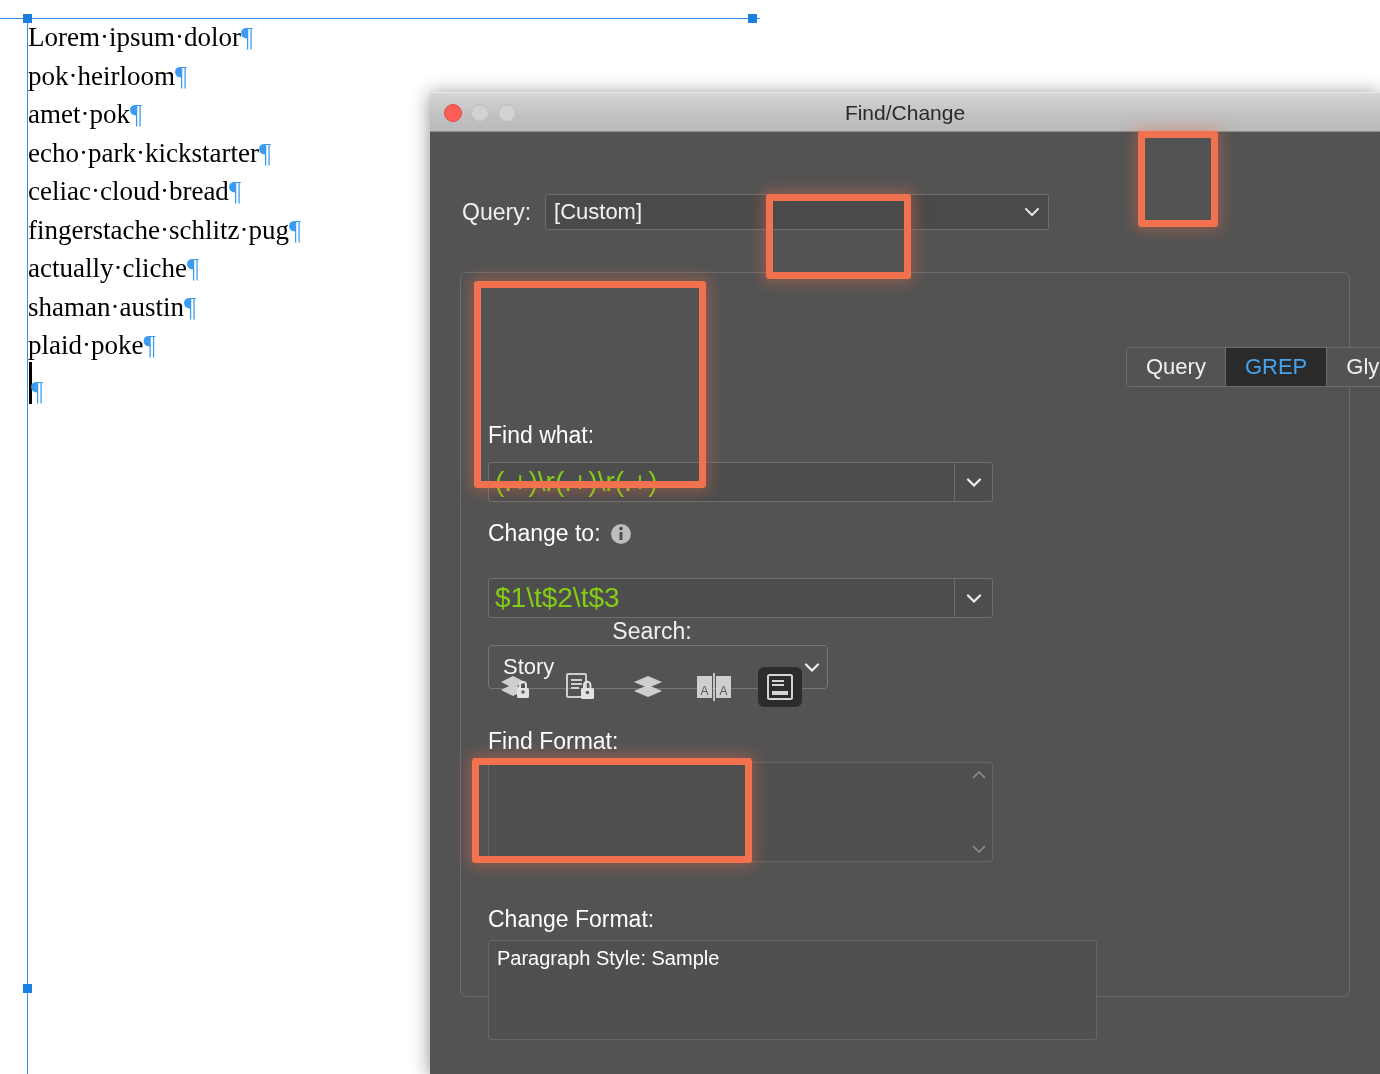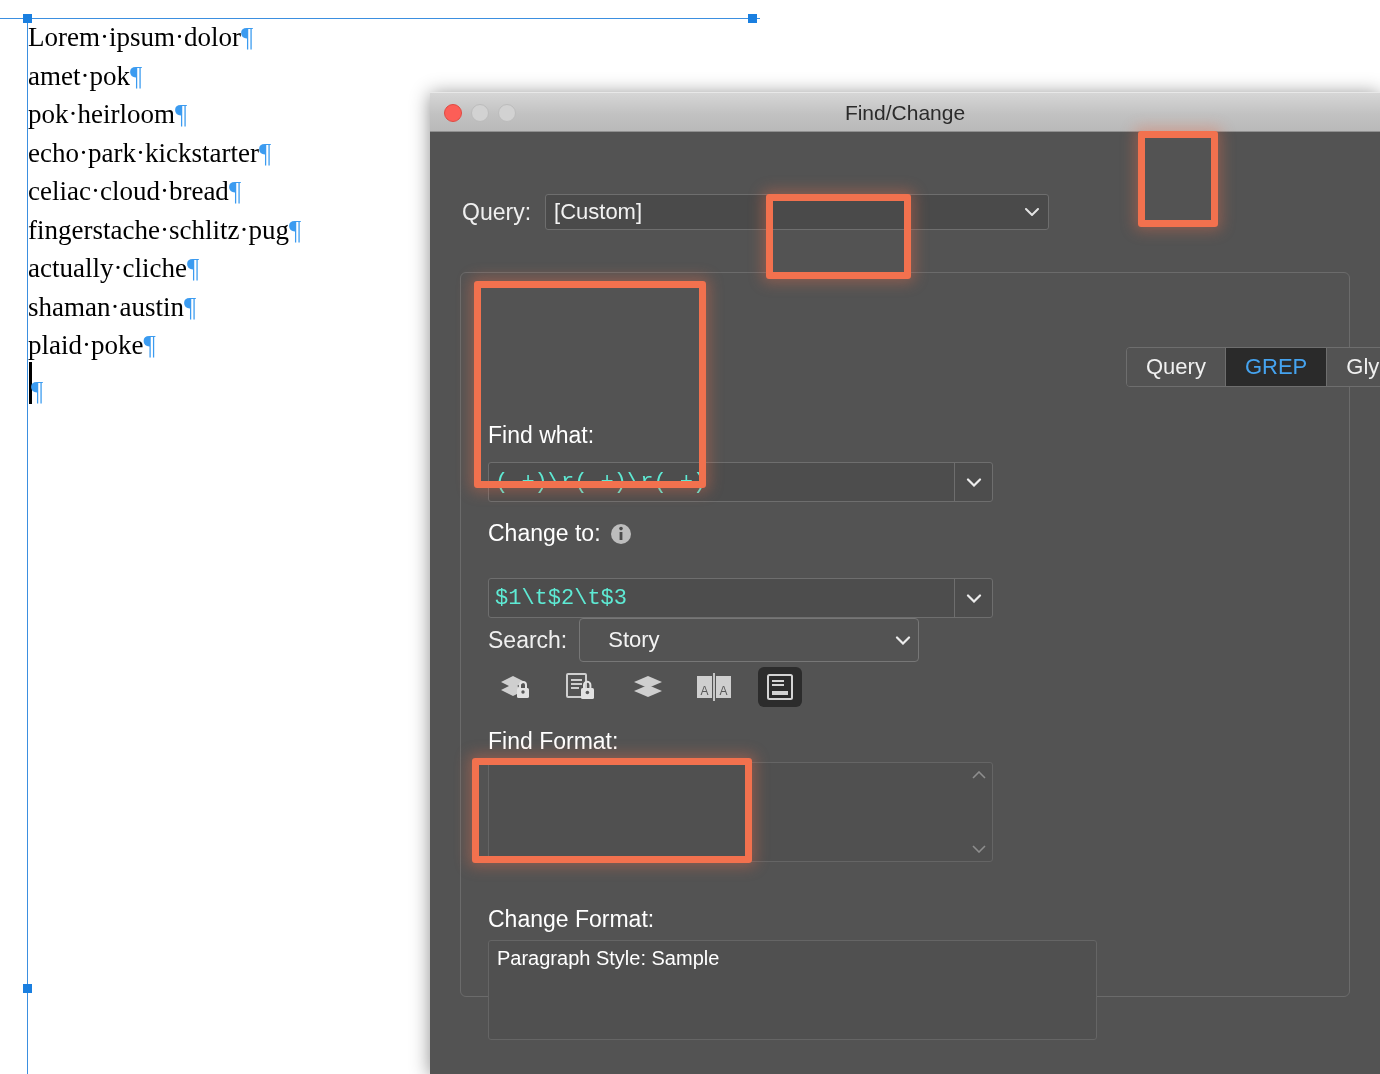--- a/index.html
+++ b/index.html
@@ -139,36 +139,36 @@
 
   .combo {
     width: 100%; height: 100%;
     background: #4d4d4d;
     border: 1px solid #6e6e6e;
     border-radius: 3px;
     display: flex; align-items: center;
     padding: 0 6px;
     position: relative;
   }
-  .combo .val { font-size: 22px; color: #5eead4; font-family: Liberation Mono, monospace; }
+  .combo .val { font-size: 28px; color: #84cc16; }
   .combo-btn {
     position: absolute; right: 0; top: 0; bottom: 0; width: 38px;
     border-left: 1px solid #6e6e6e;
     display: flex; align-items: center; justify-content: center;
   }
 
   
-  .search-row { position: absolute; left: 58px; top: 486px; display: flex; align-items: center; }
+  .search-row { position: absolute; left: 58px; top: 486px; display: flex; align-items: center; flex-direction: column; }
   .search-label { font-size: 23px; color: #efefef; margin-right: 12px; }
   .search-select {
     width: 340px; height: 44px;
     background: #535353;
     border: 1px solid #777;
     border-radius: 4px;
-    display: flex; align-items: center; padding: 0 28px;
+    display: flex; align-items: center; padding: 0 14px;
     position: relative;
   }
   .search-select .val { font-size: 22px; color: #f3f3f3; }
 
   
   .toggle-row {
     position: absolute; left: 64px; top: 535px;
     display: flex; align-items: center; gap: 22px;
   }
   .tgl {
@@ -228,22 +228,22 @@
 
   <div class="doc-canvas">
     <div class="guide-h"></div>
     <div class="guide-v"></div>
     <div class="handle h-tl"></div>
     <div class="handle h-tm"></div>
     <div class="handle h-bl"></div>
 
     <div class="doc-text">
       <div class="doc-line">Lorem·ipsum·dolor<span style="color:#3b9bf0">¶</span></div>
+      <div class="doc-line">pok·heirloom<span style="color:#3b9bf0">¶</span></div>
       <div class="doc-line">amet·pok<span style="color:#3b9bf0">¶</span></div>
-      <div class="doc-line">pok·heirloom<span style="color:#3b9bf0">¶</span></div>
       <div class="doc-line">echo·park·kickstarter<span style="color:#3b9bf0">¶</span></div>
       <div class="doc-line">celiac·cloud·bread<span style="color:#3b9bf0">¶</span></div>
       <div class="doc-line">fingerstache·schlitz·pug<span style="color:#3b9bf0">¶</span></div>
       <div class="doc-line">actually·cliche<span style="color:#3b9bf0">¶</span></div>
       <div class="doc-line">shaman·austin<span style="color:#3b9bf0">¶</span></div>
       <div class="doc-line">plaid·poke<span style="color:#3b9bf0">¶</span></div>
       <div class="caret-line">
         <span class="caret"></span>
         <span class="caret-pil">¶</span>
       </div>

